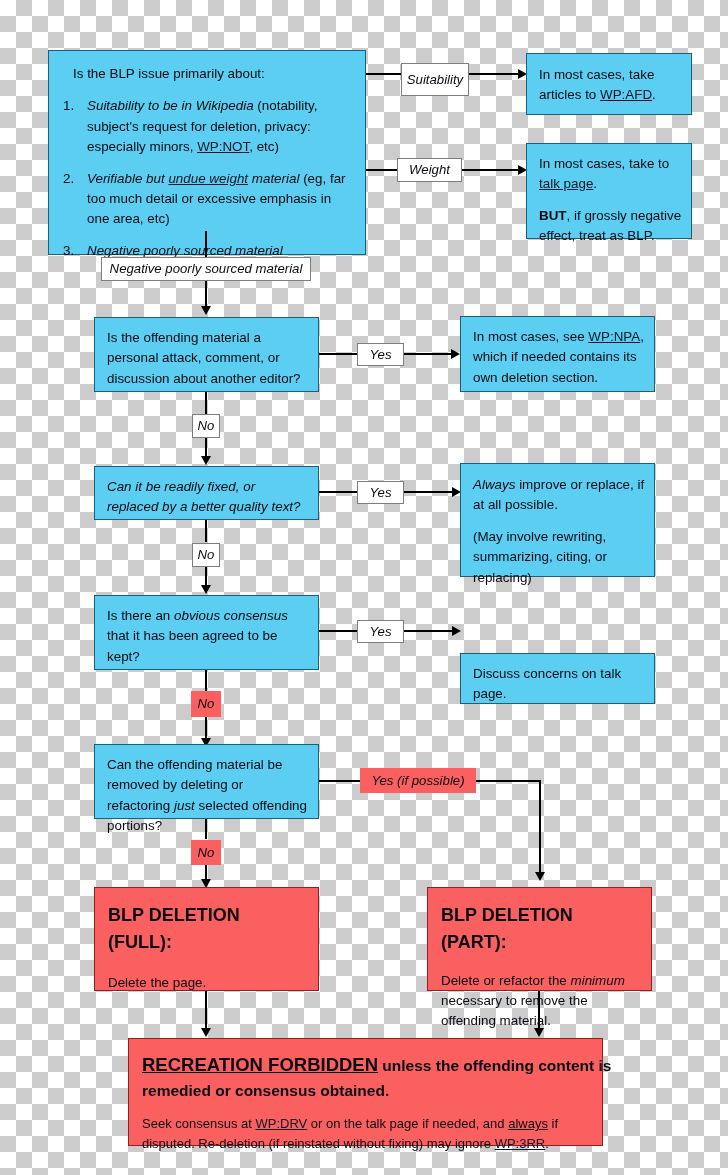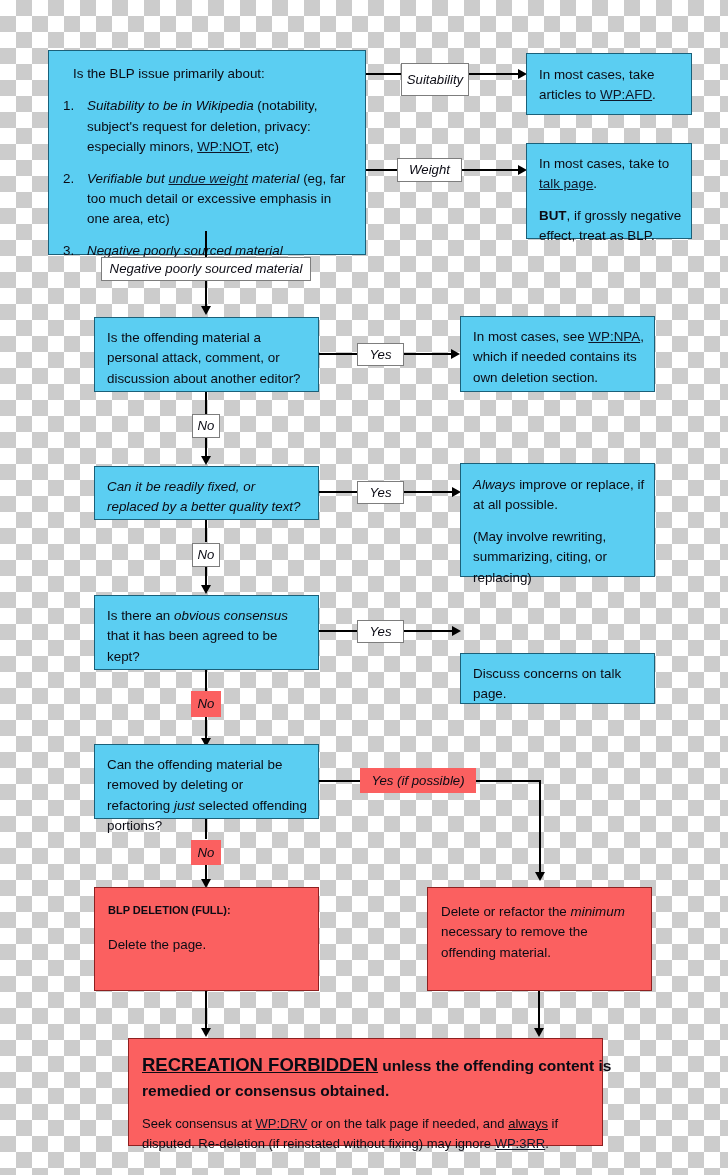--- a/index.html
+++ b/index.html
@@ -111,21 +111,21 @@
     border-right: 5.5px solid transparent;
     border-top: 9px solid #000;
   }
   .arrow-r {
     border-top: 5.5px solid transparent;
     border-bottom: 5.5px solid transparent;
     border-left: 9px solid #000;
   }
 
   .big-title {
-    font-size: 11px;
+    font-size: 18px;
     font-weight: bold;
   }
   .seek {
     font-size: 13px;
   }
   .fin-head {
     font-size: 15.5px;
     font-weight: bold;
     line-height: 1.5;
     white-space: nowrap;
@@ -274,20 +274,21 @@
   </div>
   <div class="ln v" style="left:205px; top:865px; width:2.4px; height:18px;"></div>
   <div class="arrow-d" style="left:200.5px; top:879px;"></div>
 
   <div class="node red" style="left:94px; top:887px; width:225px; height:104px; padding:14px 10px 0 13px;">
     <p class="big-title" style="margin-bottom:16px;">BLP DELETION (FULL):</p>
     <p>Delete the page.</p>
   </div>
 
   <div class="node red" style="left:427px; top:887px; width:225px; height:104px; padding:14px 8px 0 13px;">
+    <p class="big-title" style="margin-bottom:14px;">BLP DELETION (PART):</p>
     <p><span>Delete or refactor the </span><i>minimum</i><span> necessary to remove the offending material.</span></p>
   </div>
 
   <div class="ln v" style="left:205px; top:991px; width:2.4px; height:41px;"></div>
   <div class="arrow-d" style="left:200.5px; top:1028px;"></div>
   <div class="ln v" style="left:538px; top:991px; width:2.4px; height:41px;"></div>
   <div class="arrow-d" style="left:533.5px; top:1028px;"></div>
 
   <div class="node red overflow-box" style="left:128px; top:1038px; width:475px; height:108px; padding:12px 0 0 13px;">
     <div class="fin-head" style="margin-bottom:12px;">

